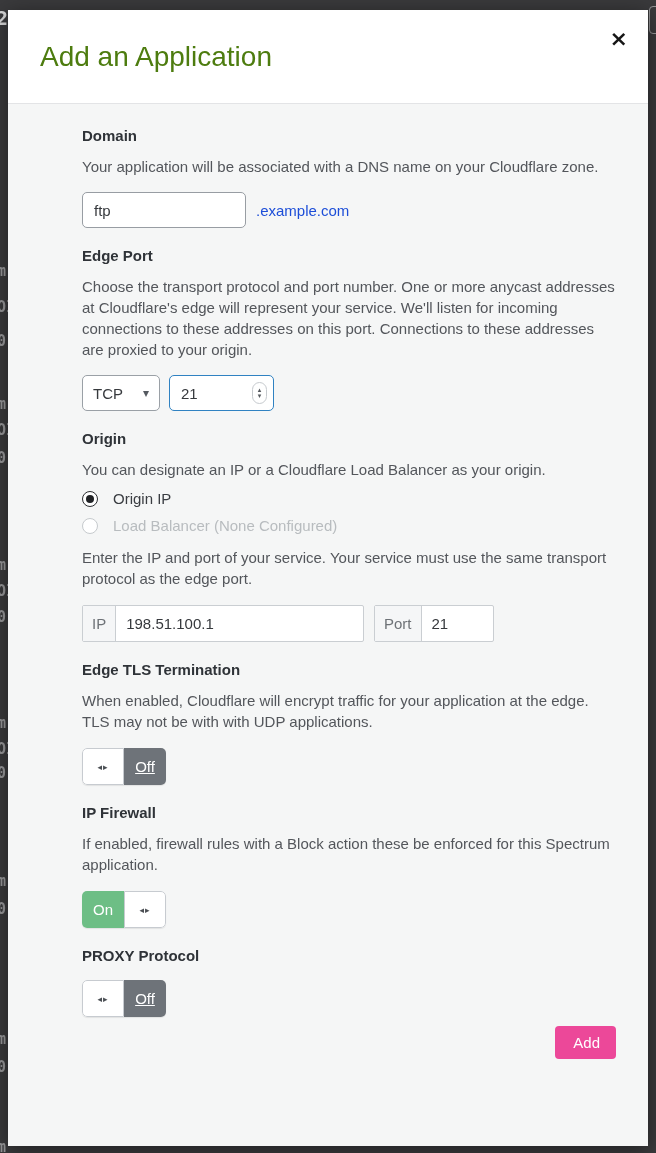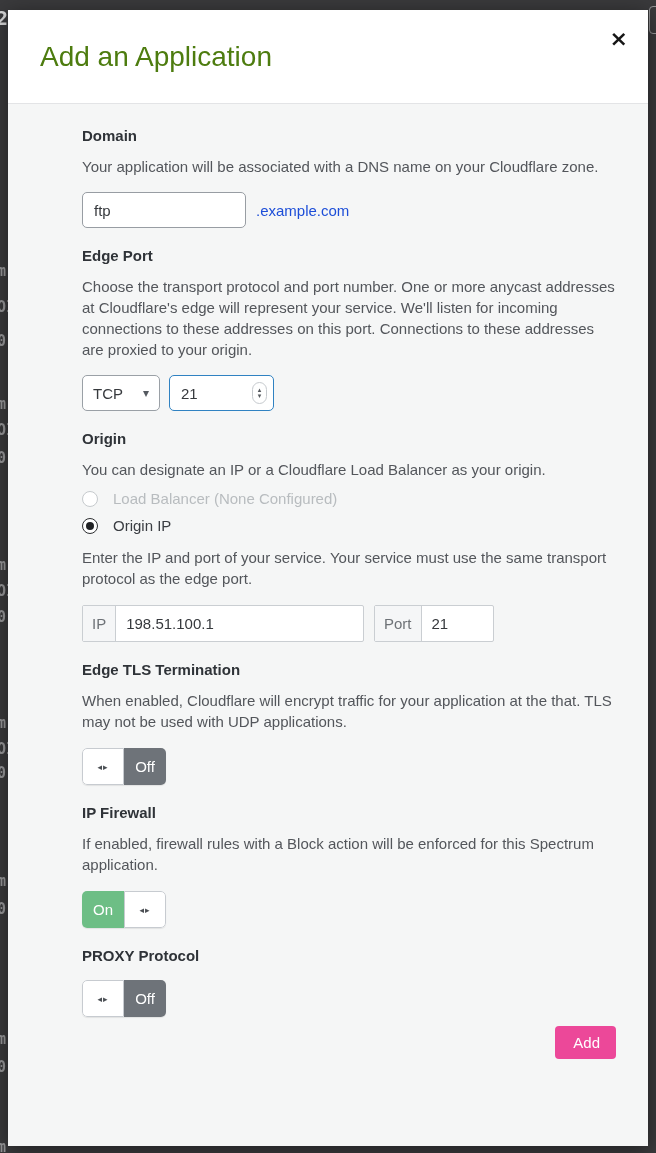--- a/index.html
+++ b/index.html
@@ -138,21 +138,21 @@
     display: flex; align-items: center; justify-content: center;
   }
   .toggle .knob .arrows {
     font-size: 9px; letter-spacing: 1px; color: #4a4e53;
     font-family: "DejaVu Sans", sans-serif;
   }
   .toggle .state {
     width: 42px; display: flex; align-items: center; justify-content: center;
     font-size: 15px; color: #fff;
   }
-  .toggle.off .state { background: #6e7379; }
+  .toggle.off .state { background: #6e7379; text-decoration: underline; }
   .toggle.off .knob { border-radius: 5px 0 0 5px; }
   .toggle.on .state { background: #6dbe85; }
   .toggle.on .knob { border-radius: 0 5px 5px 0; }
 
   
   .footer-row { display: flex; justify-content: flex-end; margin-top: 9px; }
   .add-btn {
     min-width: 61px; height: 33px; background: #ec4899; color: #fff;
     border: none; border-radius: 4px; font-size: 15px; cursor: pointer;
     padding: 0 16px; font-family: "Liberation Sans", sans-serif; text-align: right;
@@ -216,57 +216,57 @@
             <i>▾</i>
           </span>
         </div>
       </div>
     </section>
 
     <section>
       <h3 class="sec-label">Origin</h3>
       <p class="sec-desc">You can designate an IP or a Cloudflare Load Balancer as your origin.</p>
 
+      <div class="radio-row">
+        <span class="radio checked"></span>
+        <span class="radio-label">Origin IP</span>
+      </div>
       <div class="radio-row disabled">
         <span class="radio disabled"></span>
         <span class="radio-label">Load Balancer (None Configured)</span>
-      </div>
-      <div class="radio-row">
-        <span class="radio checked"></span>
-        <span class="radio-label">Origin IP</span>
       </div>
 
       <p class="sec-desc" style="margin-top:13px">Enter the IP and port of your service. Your service must use the same transport protocol as the edge port.</p>
 
       <div class="row" style="margin-top:16px">
         <div class="addon-group ip-group">
           <span class="addon-prefix">IP</span>
           <input class="addon-input" value="198.51.100.1" style="">
         </div>
         <div class="addon-group port-group">
           <span class="addon-prefix">Port</span>
           <input class="addon-input" value="21" style="">
         </div>
       </div>
     </section>
 
     <section>
       <h3 class="sec-label">Edge TLS Termination</h3>
-      <p class="sec-desc">When enabled, Cloudflare will encrypt traffic for your application at the that. TLS may not be used with UDP applications.</p>
+      <p class="sec-desc">When enabled, Cloudflare will encrypt traffic for your application at the edge. TLS may not be with with UDP applications.</p>
       <div class="toggle off">
         <span class="knob">
             <span class="arrows">◂▸</span>
           </span>
         <span class="state">Off</span>
       </div>
     </section>
 
     <section>
       <h3 class="sec-label">IP Firewall</h3>
-      <p class="sec-desc">If enabled, firewall rules with a Block action will be enforced for this Spectrum application.</p>
+      <p class="sec-desc">If enabled, firewall rules with a Block action these be enforced for this Spectrum application.</p>
       <div class="toggle on">
         <span class="state">On</span>
         <span class="knob">
             <span class="arrows">◂▸</span>
           </span>
       </div>
     </section>
 
     <section>
       <h3 class="sec-label">PROXY Protocol</h3>

